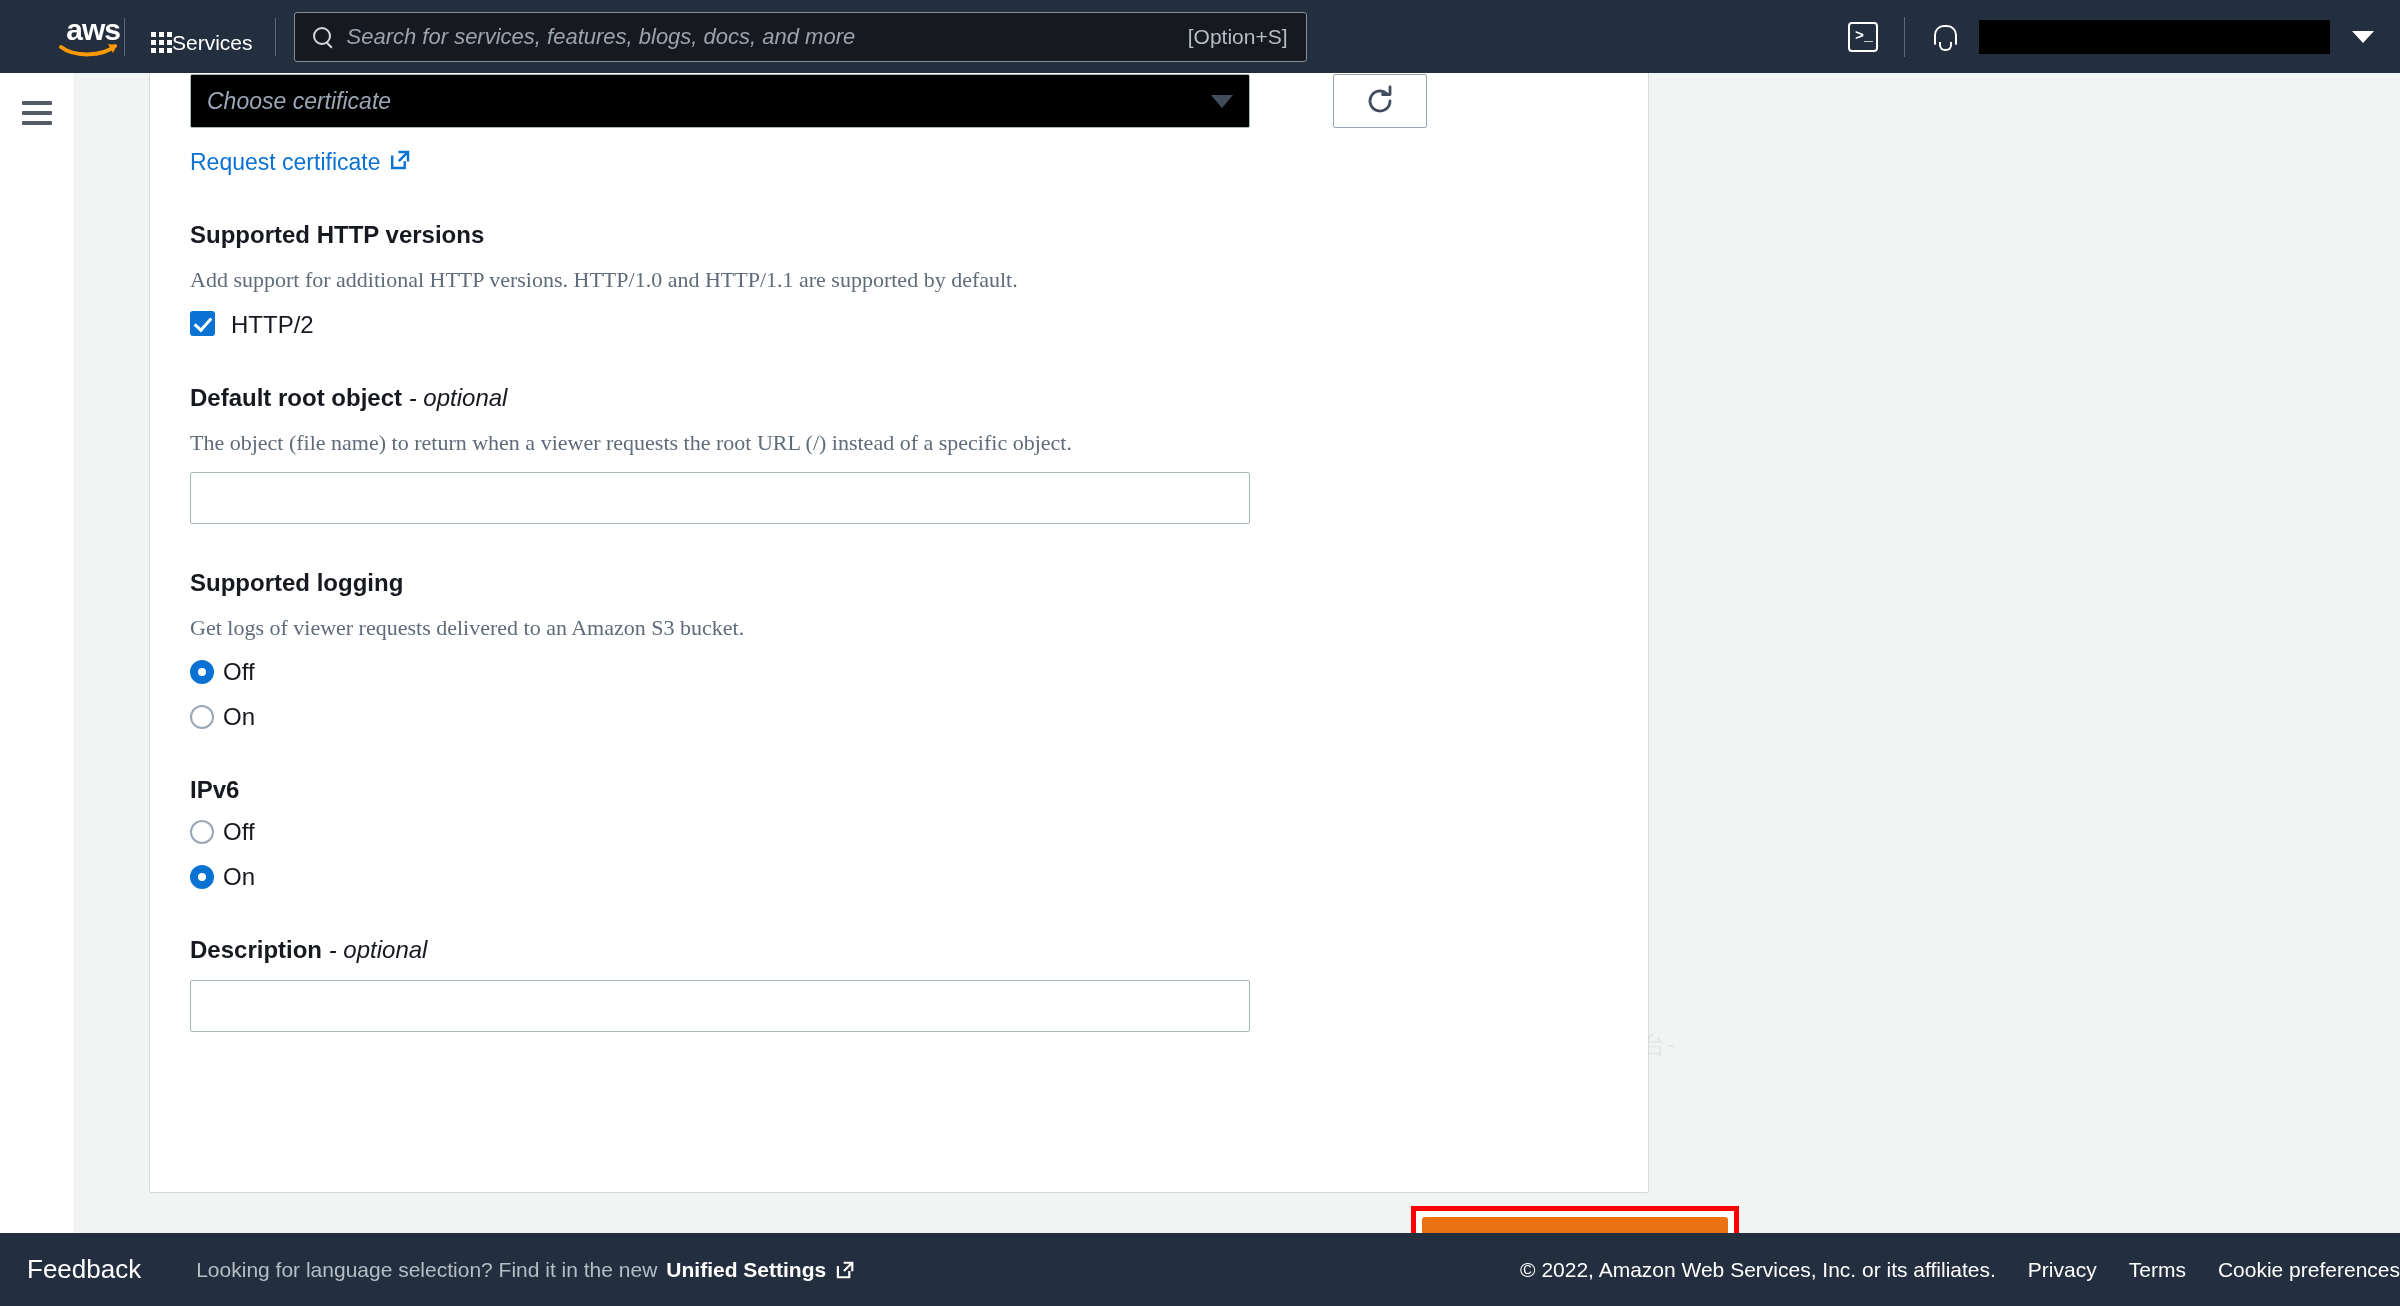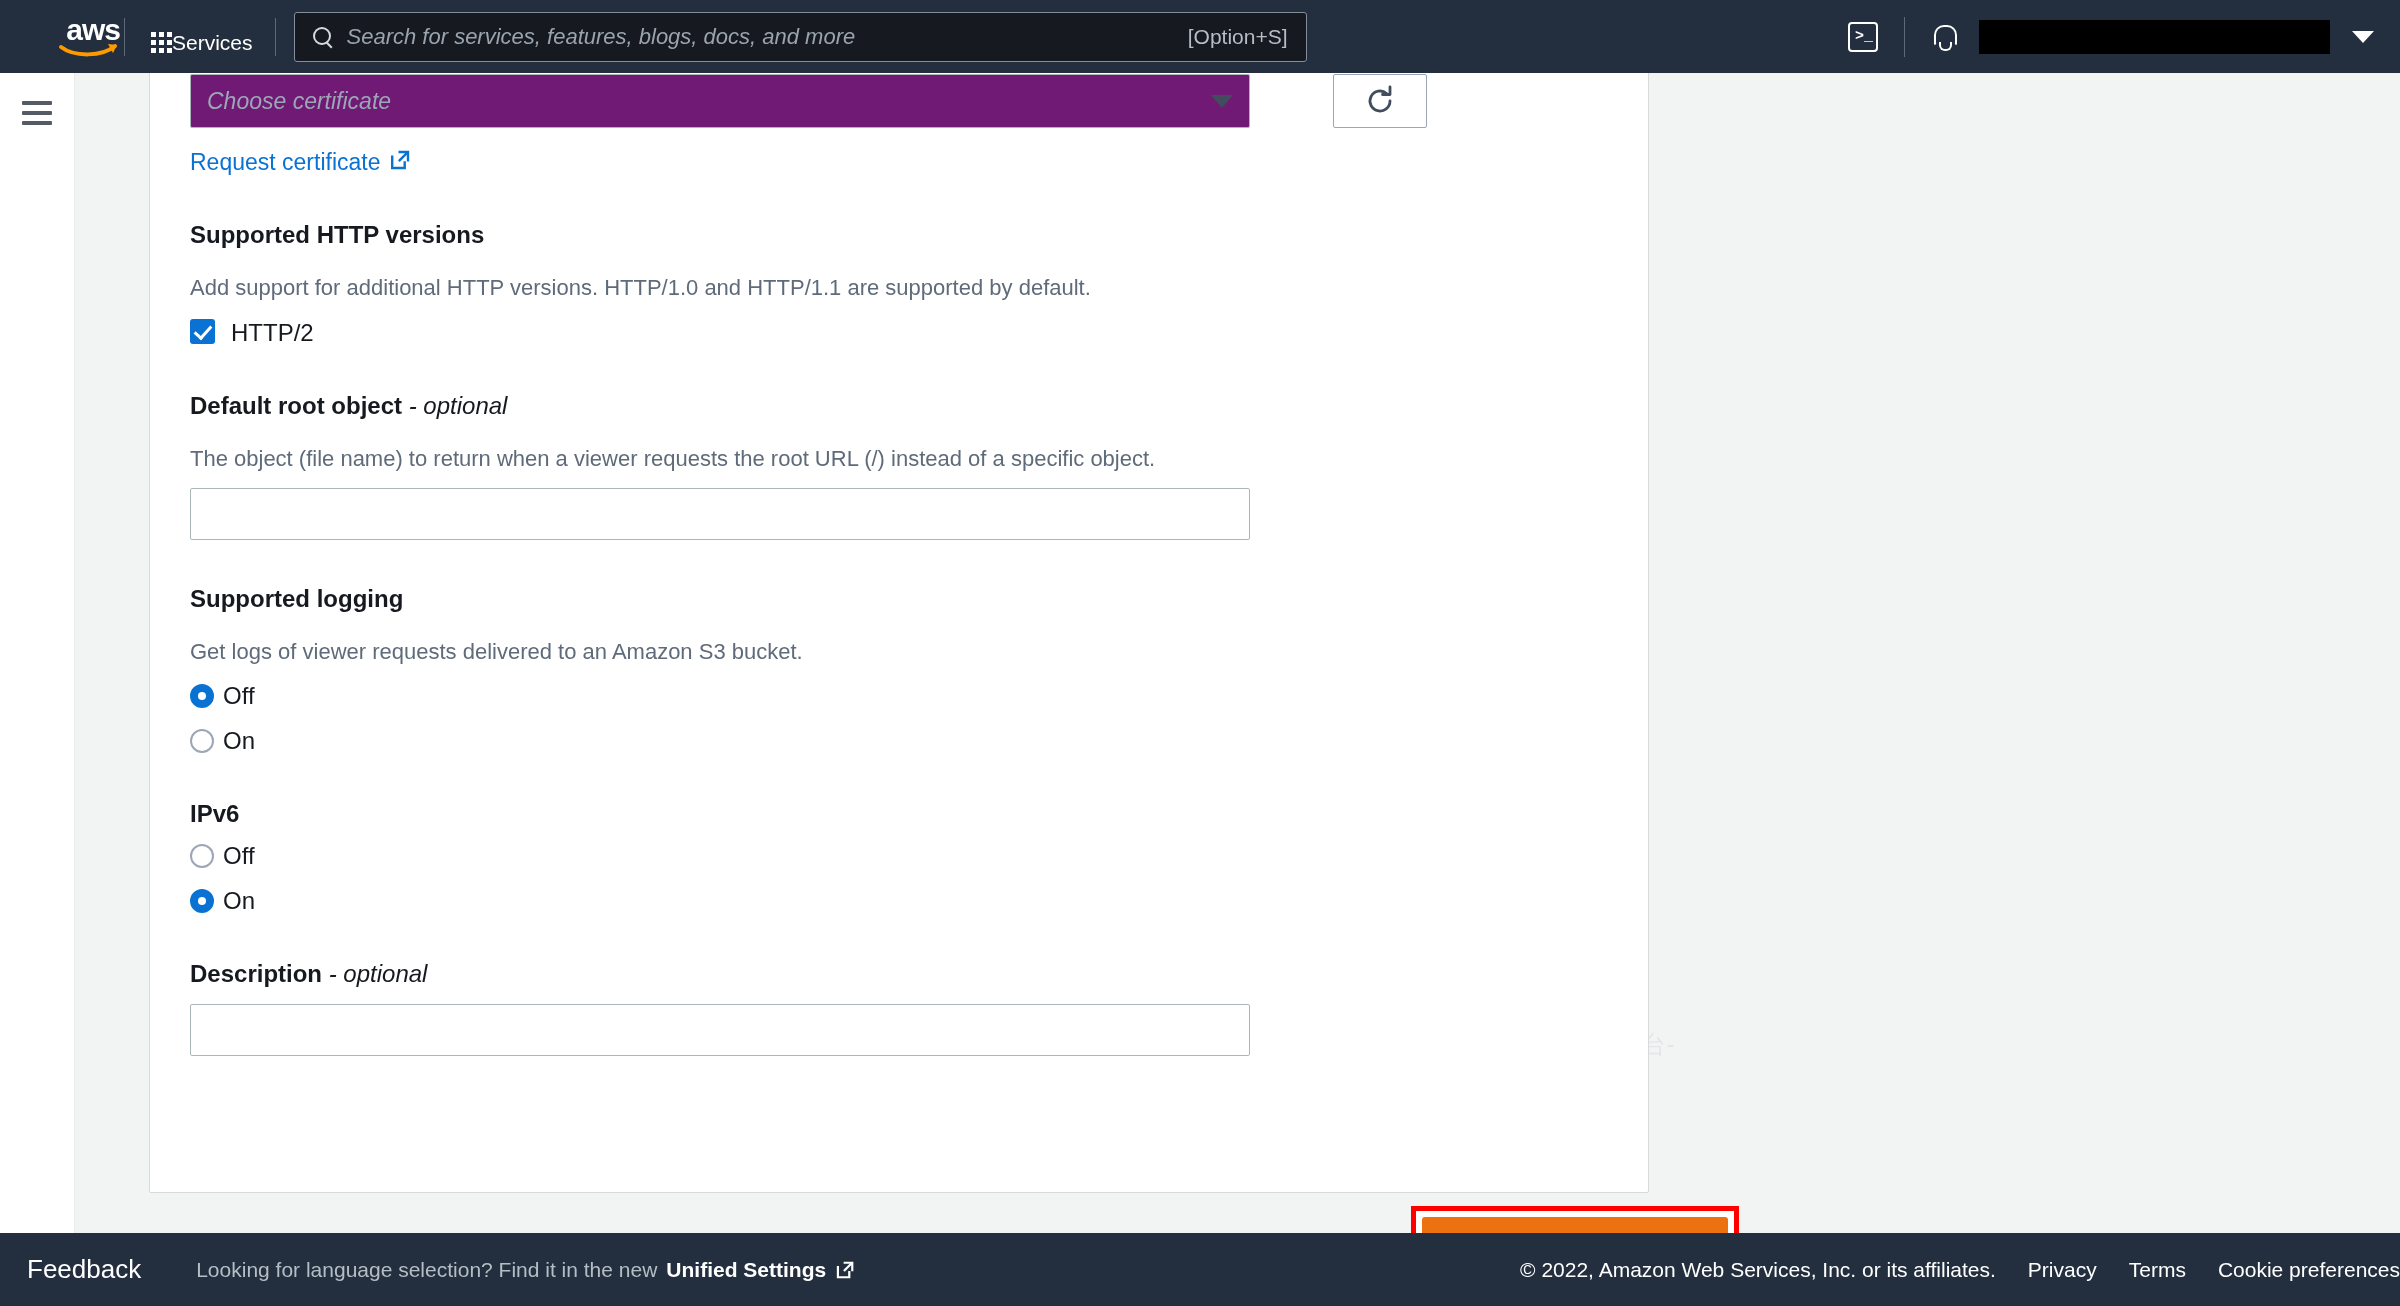--- a/index.html
+++ b/index.html
@@ -172,21 +172,21 @@
     z-index: 10;
   }
   .card-inner { padding: 0 40px; position: relative; }
 
   .field-row { margin-top: 0; }
 
   .select-box {
     width: 1060px; height: 54px;
     border: 1px solid #aab7b8;
     border-radius: 2px;
-    background: #701a75;
+    background: #000000;
     display: flex; align-items: center;
     padding: 0 16px;
     cursor: pointer;
   }
   .select-placeholder { color: #9ba7b6; font-size: 23px; font-style: italic; flex: 1; }
   .select-caret {
     width: 0; height: 0;
     border-left: 11px solid transparent;
     border-right: 11px solid transparent;
     border-top: 13px solid #414d5c;
@@ -208,21 +208,21 @@
   }
   .ext-glyph { display: inline-block; }
 
   .section-title {
     color: #16191f; font-size: 24px; font-weight: bold; margin-top: 45px;
   }
   .section-title .opt {
     font-weight: normal; font-style: italic; color: #16191f;
   }
   .section-desc {
-    color: #5f6b7a; font-size: 22px; margin-top: 26px;
+    color: #5f6b7a; font-size: 22px; margin-top: 18px; font-family: Liberation Serif, serif;
   }
 
   .check-row { display: flex; align-items: flex-start; gap: 16px; margin-top: 18px; cursor: pointer; }
   .checkbox {
     width: 25px; height: 25px; border-radius: 3px;
     background: #0972d3; position: relative; flex: 0 0 auto;
   }
   .checkbox::after {
     content: ""; position: absolute; left: 8px; top: 3px;
     width: 7px; height: 14px;

